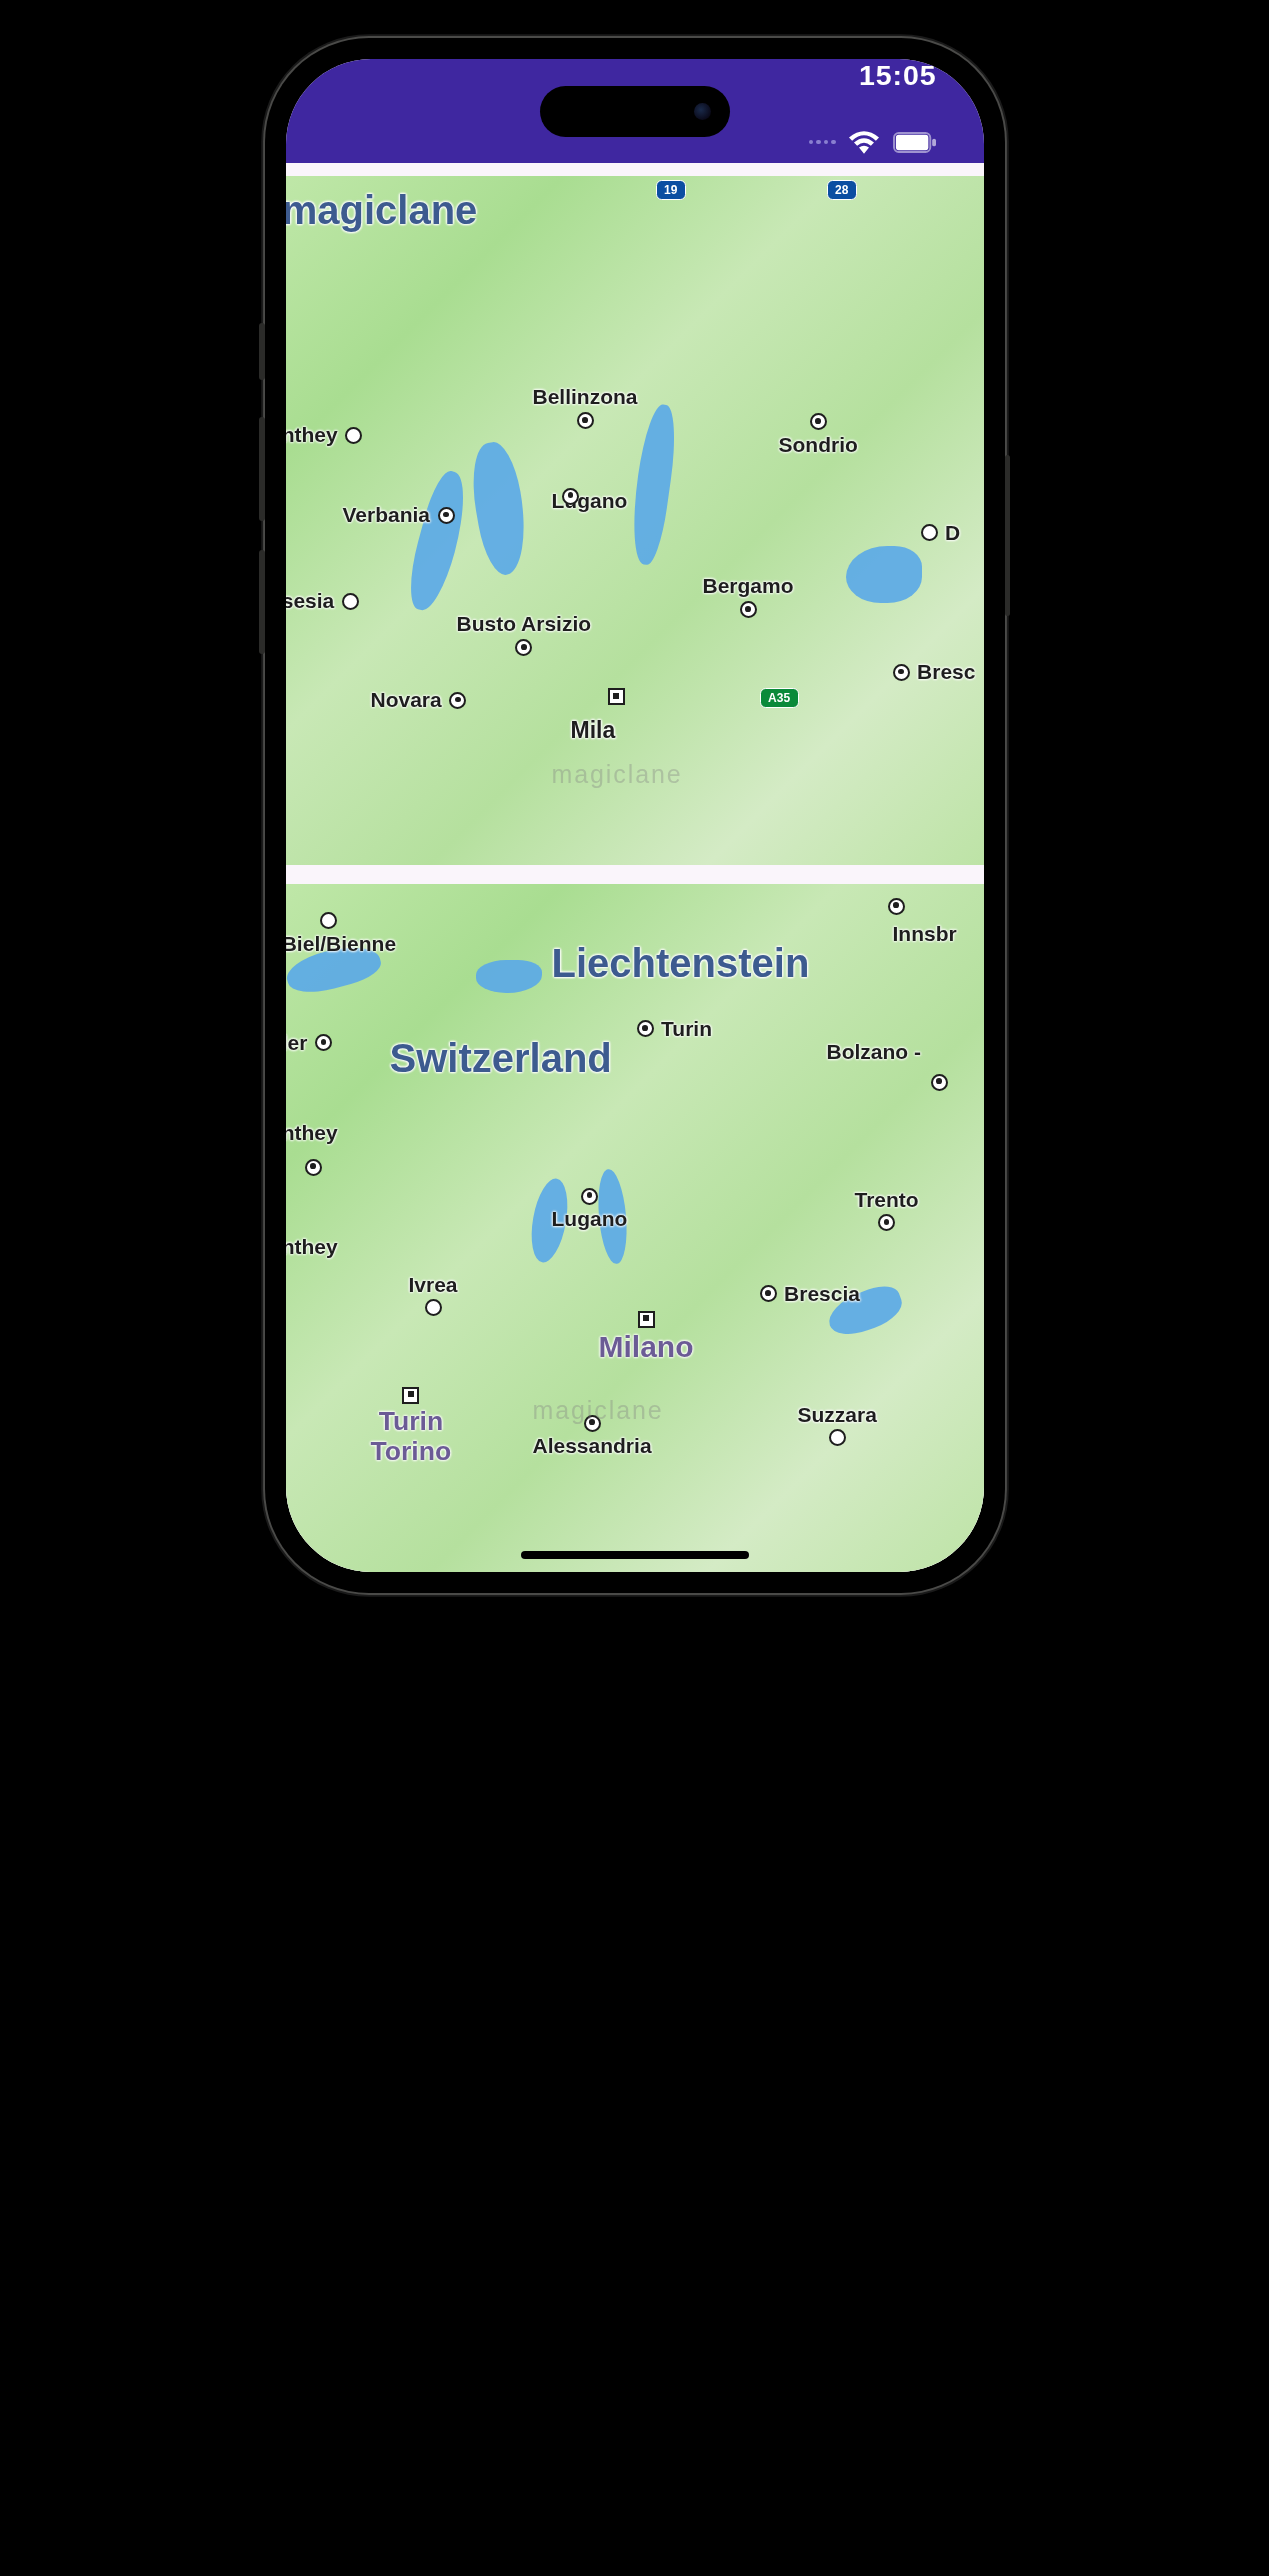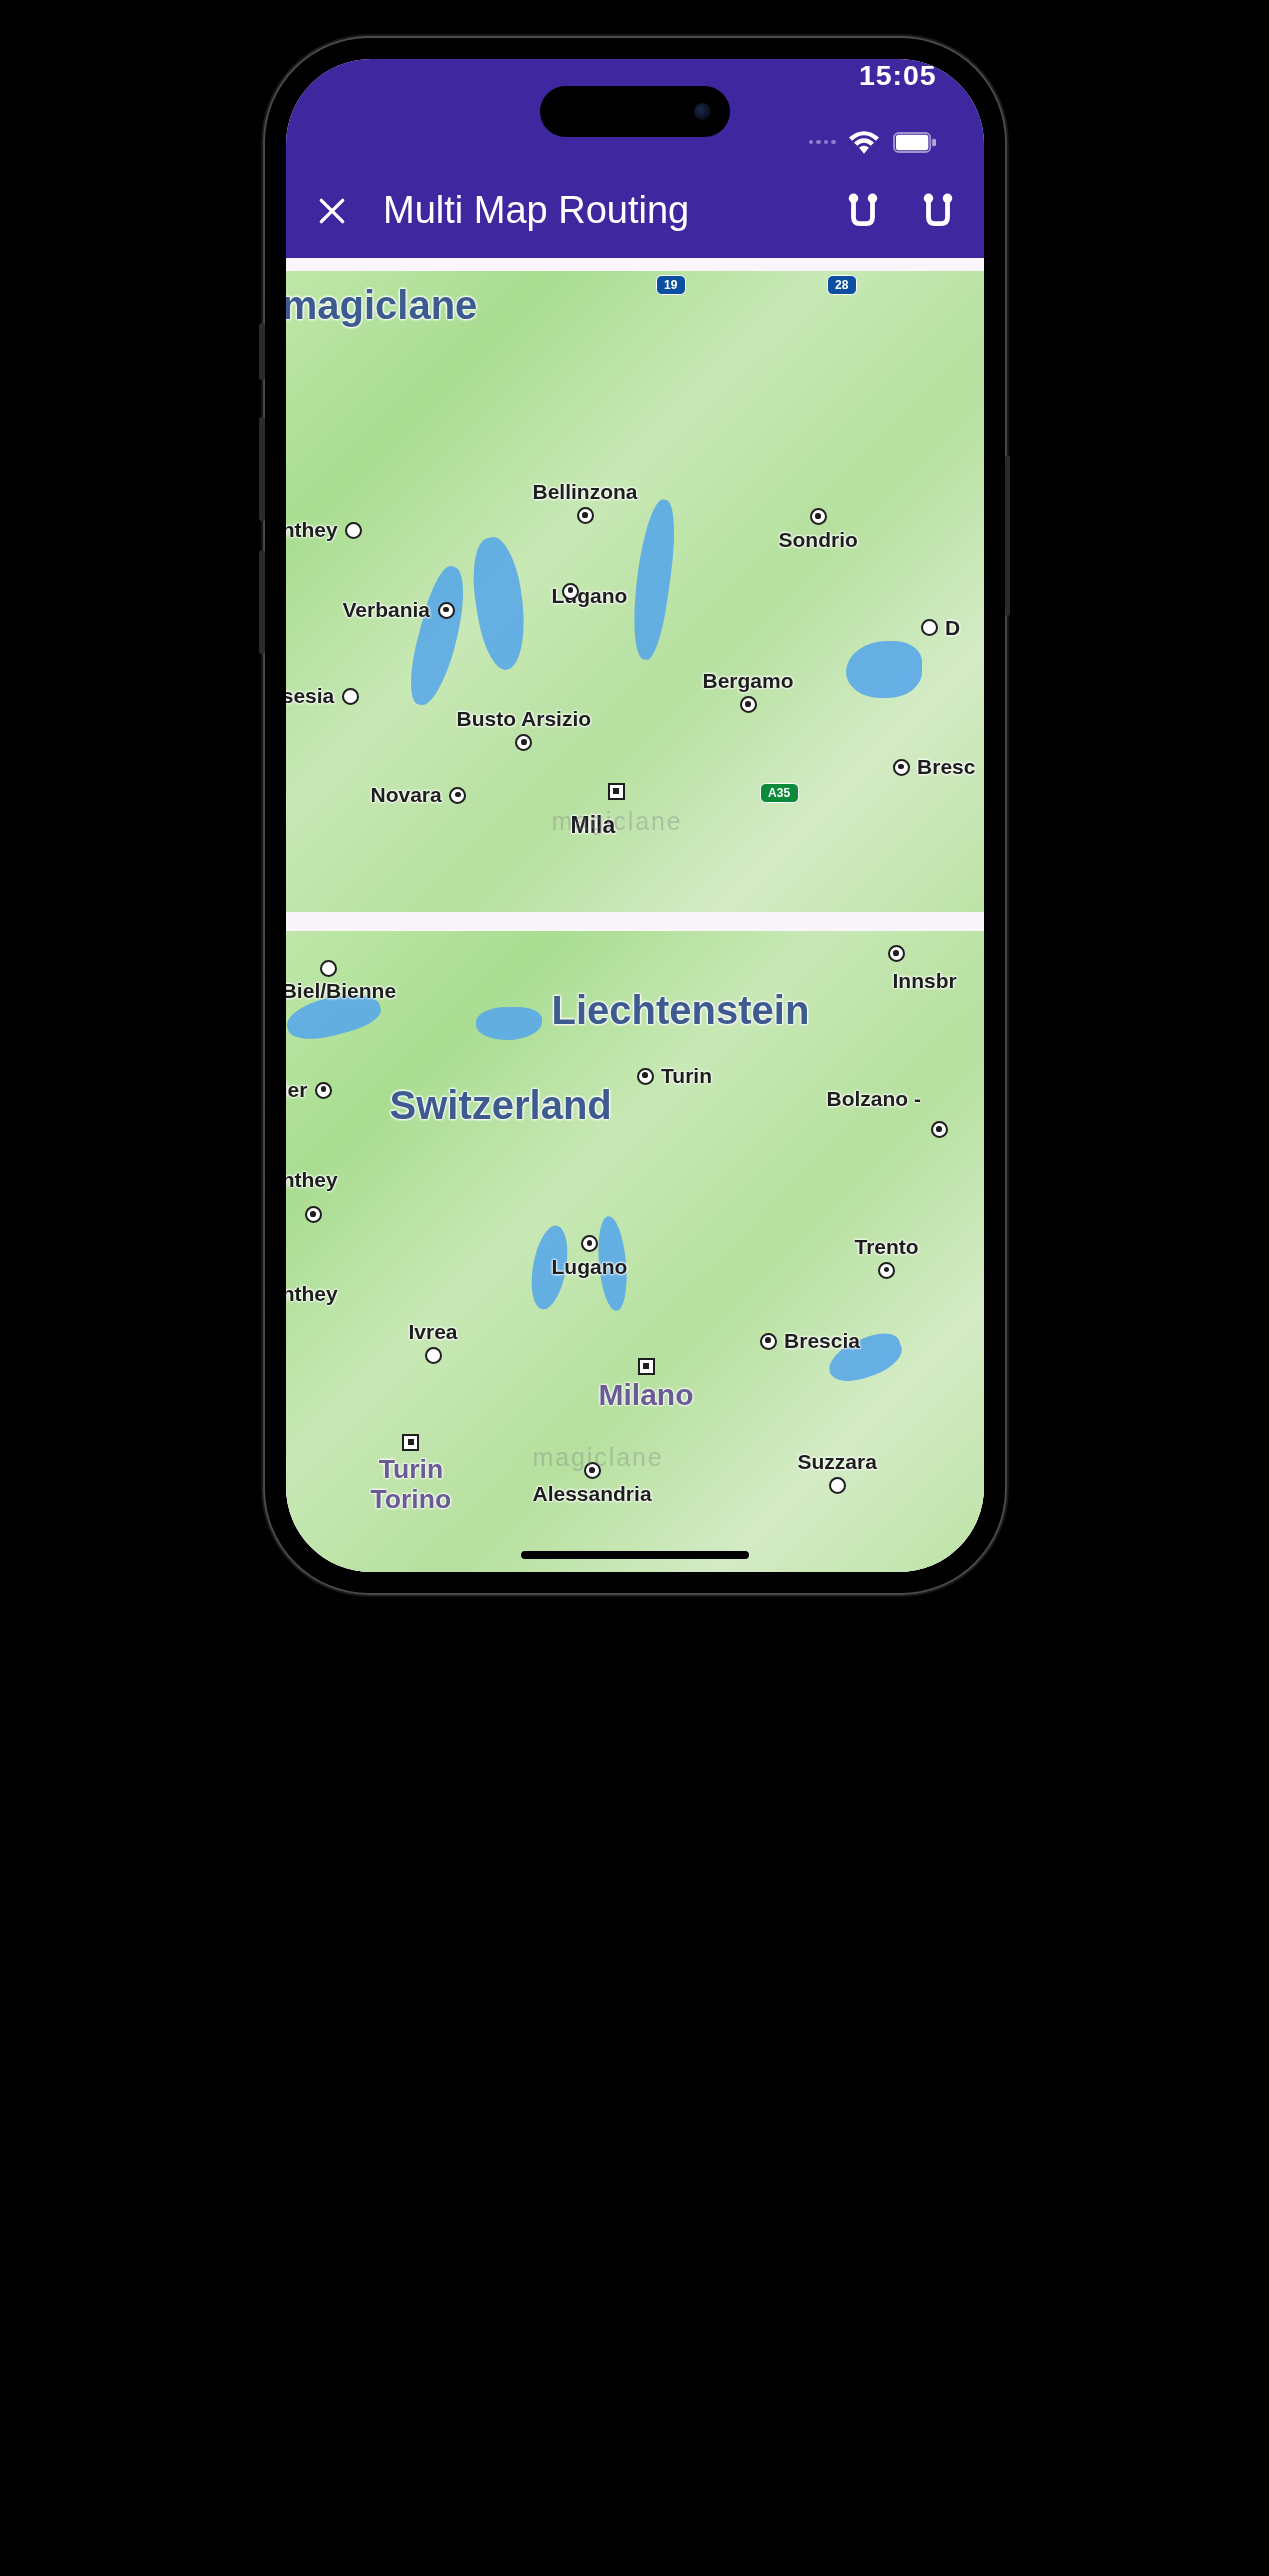--- a/index.html
+++ b/index.html
@@ -234,42 +234,20 @@
         <span class="battery-icon">
           <svg width="44" height="21" viewBox="0 0 46 22">
             <rect x="1" y="1" width="38" height="20" rx="5" stroke="#fff" stroke-width="2" fill="none" opacity="0.5"></rect>
             <rect x="3" y="3" width="34" height="16" rx="3" fill="#fff"></rect>
             <rect x="41" y="7" width="4" height="8" rx="2" fill="#fff" opacity="0.6"></rect>
           </svg>
         </span>
       </div>
     </div>
 
-    <div class="app-bar">
-      <div class="close-btn">
-        <svg width="32" height="32" viewBox="0 0 24 24">
-          <path d="M4 4 L20 20 M20 4 L4 20" stroke="#fff" stroke-width="2.5" stroke-linecap="round"></path>
-        </svg>
-      </div>
-      <div class="app-title">Multi Map Routing</div>
-      <div class="route-btn">
-        <svg width="38" height="38" viewBox="0 0 24 24">
-          <path d="M6 4 V16 Q6 20 10 20 H14 Q18 20 18 16 V4" stroke="#fff" stroke-width="3" fill="none" stroke-linecap="round"></path>
-          <circle cx="6" cy="4" r="3" fill="#fff"></circle>
-          <circle cx="18" cy="4" r="3" fill="#fff"></circle>
-        </svg>
-      </div>
-      <div class="route-btn">
-        <svg width="38" height="38" viewBox="0 0 24 24">
-          <path d="M6 4 V16 Q6 20 10 20 H14 Q18 20 18 16 V4" stroke="#fff" stroke-width="3" fill="none" stroke-linecap="round"></path>
-          <circle cx="6" cy="4" r="3" fill="#fff"></circle>
-          <circle cx="18" cy="4" r="3" fill="#fff"></circle>
-        </svg>
-      </div>
-    </div>
 
     <div class="maps-container">
 
       <div class="map-panel">
 
         <div class="lake" style="left:133px; top:294px; width:38px; height:142px; border-radius:40% 60% 50% 50%; transform:rotate(15deg);"></div>
         <div class="lake" style="left:190px; top:266px; width:47px; height:133px; border-radius:50% 40% 60% 40%; transform:rotate(-10deg);"></div>
         <div class="lake" style="left:351px; top:228px; width:33px; height:161px; border-radius:50% 50% 40% 60%; transform:rotate(8deg);"></div>
         <div class="lake" style="left:560px; top:370px; width:76px; height:57px; border-radius:60% 40% 50% 50%;"></div>
 

